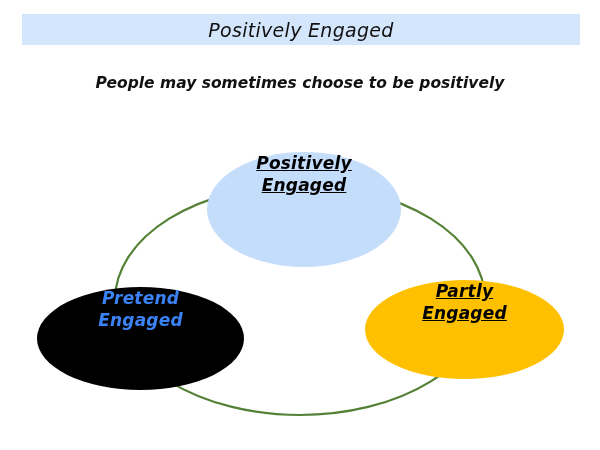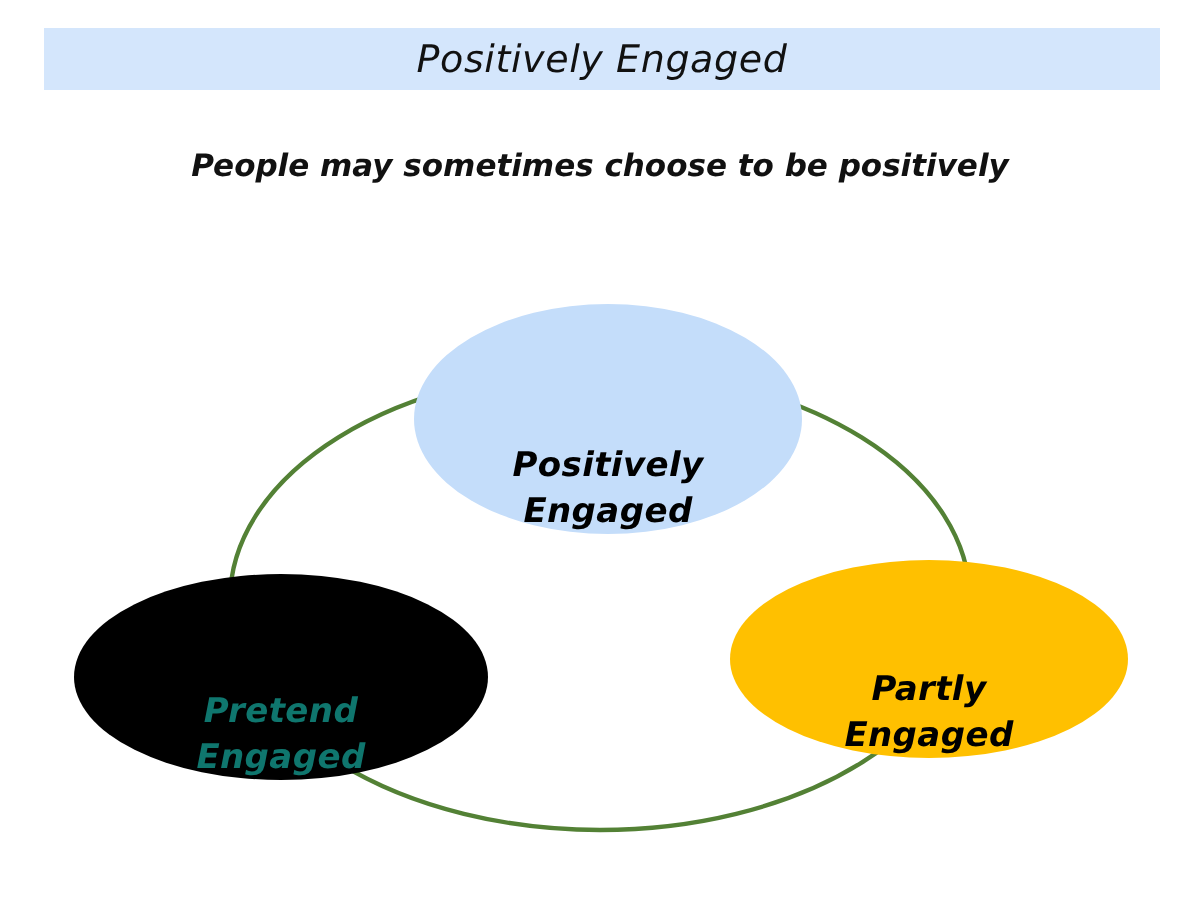--- a/index.html
+++ b/index.html
@@ -70,24 +70,25 @@
     height: 310px;
   }
   #ring-svg {
     position: absolute;
     left: 0;
     top: 0;
   }
   .node {
     position: absolute;
     display: flex;
-    align-items: flex-end;
+    align-items: flex-start;
     justify-content: center;
     text-align: center;
     border-radius: 50%;
+    text-decoration: underline;
   }
   .node-label {
     font-family: "DejaVu Sans", "Liberation Sans", sans-serif;
     font-size: 17px;
     font-style: italic;
     font-weight: bold;
     line-height: 1.32;
     white-space: pre-line;
     letter-spacing: 0.2px;
   }
@@ -137,21 +138,21 @@
     <svg id="ring-svg" width="600" height="310" viewBox="0 0 600 310">
       <ellipse id="ring-ellipse" cx="300" cy="170" rx="185" ry="115" fill="none" stroke="#538135" stroke-width="2.2"></ellipse>
     </svg>
 
     <div class="node" id="node-positively" style="background: rgb(196, 221, 250);">
       <span class="node-label" style="color: rgb(0, 0, 0);">Positively
 Engaged</span>
     </div>
 
     <div class="node" id="node-pretend" style="background: rgb(0, 0, 0);">
-      <span class="node-label" style="color: #0f766e;">Pretend
+      <span class="node-label" style="color: #3b82f6;">Pretend
 Engaged</span>
     </div>
 
     <div class="node" id="node-partly" style="background: rgb(255, 192, 0);">
       <span class="node-label" style="color: rgb(0, 0, 0);">Partly
 Engaged</span>
     </div>
 
   </div>
 </div>

